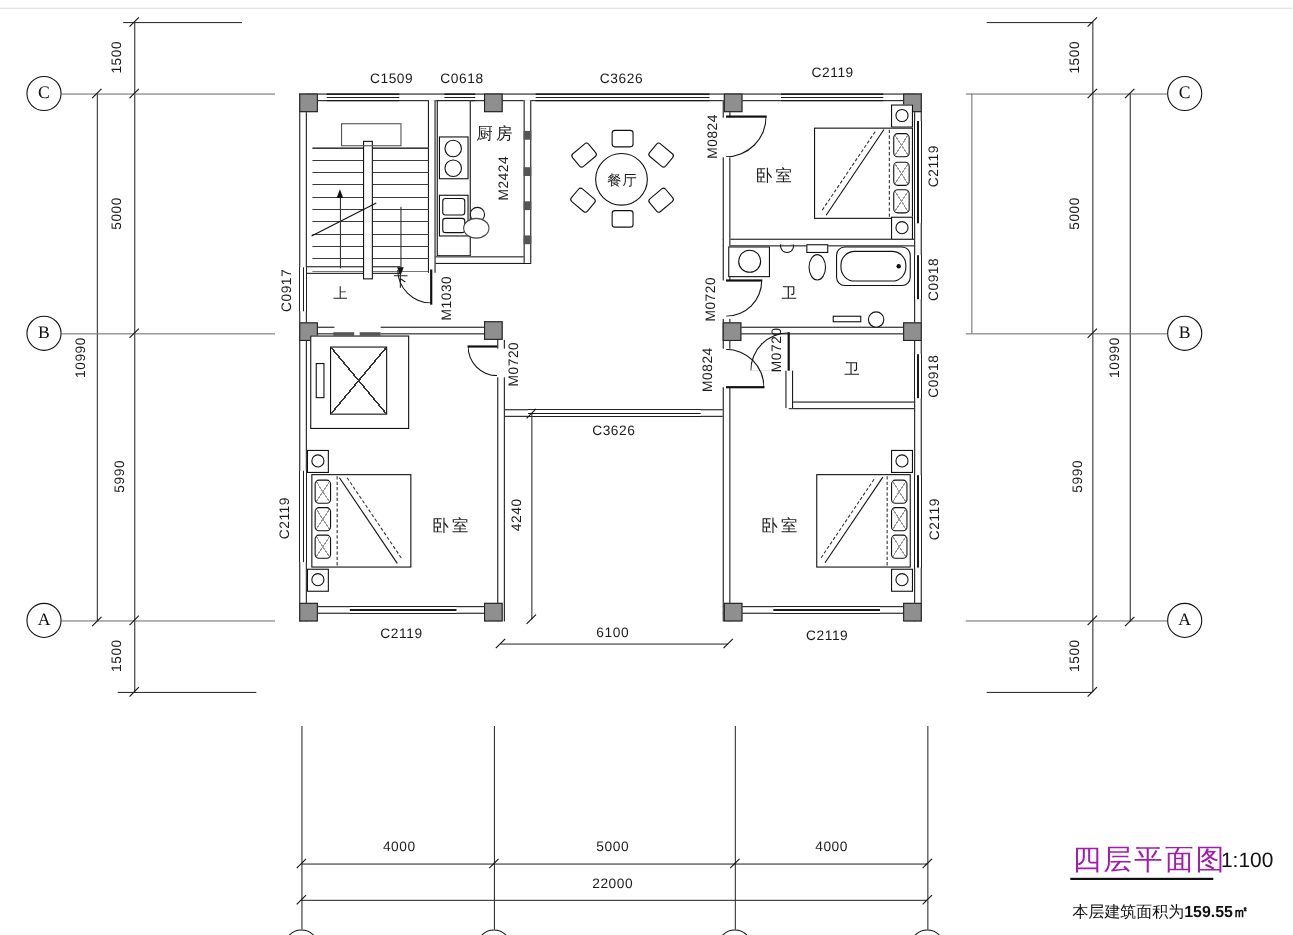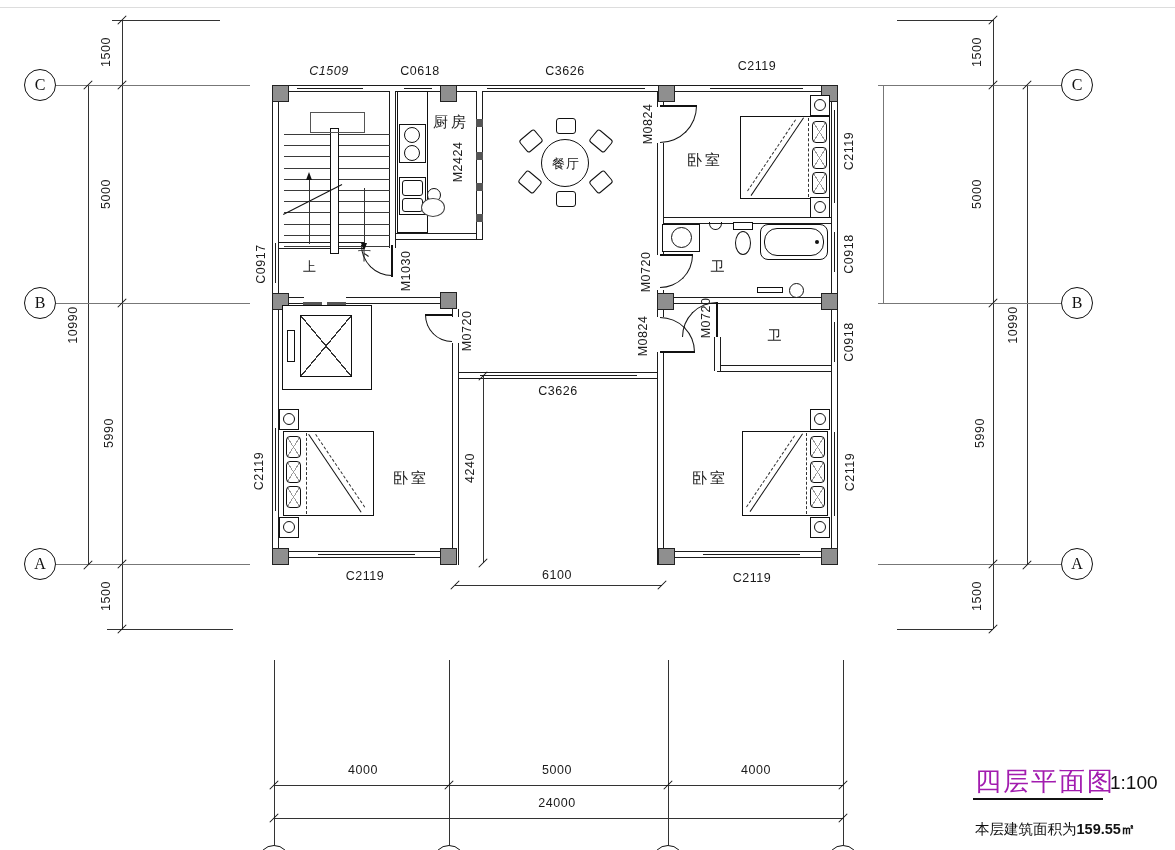--- a/index.html
+++ b/index.html
@@ -280,21 +280,21 @@
     <div class="bubble" style="left:1061px;top:287px;">B</div>
     <div class="bubble" style="left:1061px;top:548px;">A</div>
     <div class="bubble" style="left:258px;top:845px;"></div>
     <div class="bubble" style="left:433px;top:845px;"></div>
     <div class="bubble" style="left:652px;top:845px;"></div>
     <div class="bubble" style="left:827px;top:845px;"></div>
   </div>
 
   <div class="layer">
 
-    <div class="lbl" style="left:329px;top:71px;font-style:italic;">C1509</div>
+    <div class="lbl" style="left:356px;top:71px;">C1509</div>
     <div class="lbl" style="left:420px;top:71px;">C0618</div>
     <div class="lbl" style="left:565px;top:71px;">C3626</div>
     <div class="lbl" style="left:757px;top:66px;">C2119</div>
     <div class="lbl" style="left:558px;top:391px;">C3626</div>
     <div class="lbl" style="left:365px;top:576px;">C2119</div>
     <div class="lbl" style="left:752px;top:578px;">C2119</div>
 
     <div class="vlbl" style="left:261px;top:264px;">C0917</div>
     <div class="vlbl" style="left:406px;top:271px;">M1030</div>
     <div class="vlbl" style="left:458px;top:162px;">M2424</div>
@@ -319,21 +319,21 @@
     <div class="vlbl" style="left:977px;top:194px;">5000</div>
     <div class="vlbl" style="left:1013px;top:325px;">10990</div>
     <div class="vlbl" style="left:980px;top:433px;">5990</div>
     <div class="vlbl" style="left:977px;top:596px;">1500</div>
 
     <div class="vlbl" style="left:470px;top:468px;">4240</div>
     <div class="lbl" style="left:557px;top:575px;">6100</div>
     <div class="lbl" style="left:363px;top:770px;">4000</div>
     <div class="lbl" style="left:557px;top:770px;">5000</div>
     <div class="lbl" style="left:756px;top:770px;">4000</div>
-    <div class="lbl" style="left:557px;top:803px;">24000</div>
+    <div class="lbl" style="left:557px;top:803px;">22000</div>
 
     <div class="lbl room" style="left:451px;top:122px;">厨房</div>
     <div class="lbl room" style="left:566px;top:164px;font-size:13px;letter-spacing:1px;">餐厅</div>
     <div class="lbl room" style="left:705px;top:160px;">卧室</div>
     <div class="lbl room" style="left:719px;top:267px;font-size:14px;">卫</div>
     <div class="lbl room" style="left:776px;top:336px;font-size:14px;">卫</div>
     <div class="lbl room" style="left:411px;top:478px;">卧室</div>
     <div class="lbl room" style="left:710px;top:478px;">卧室</div>
     <div class="lbl room" style="left:311px;top:267px;font-size:13px;">上</div>
     <div class="lbl room" style="left:366px;top:256px;font-size:13px;">下</div>

